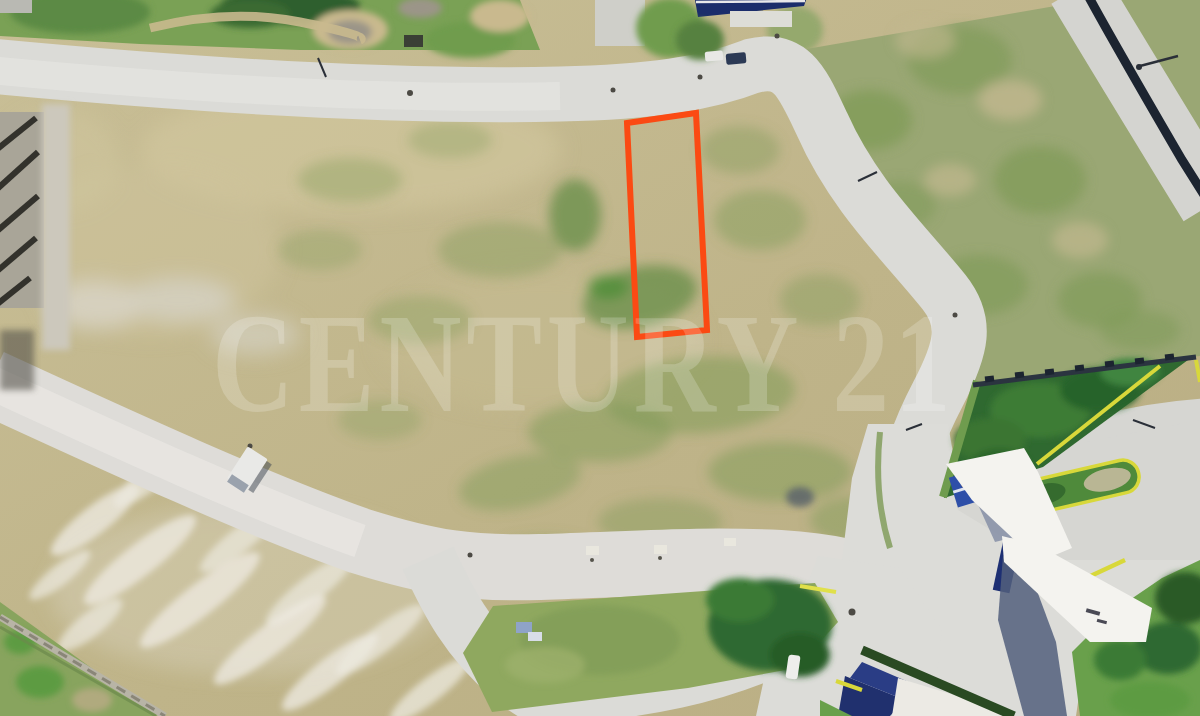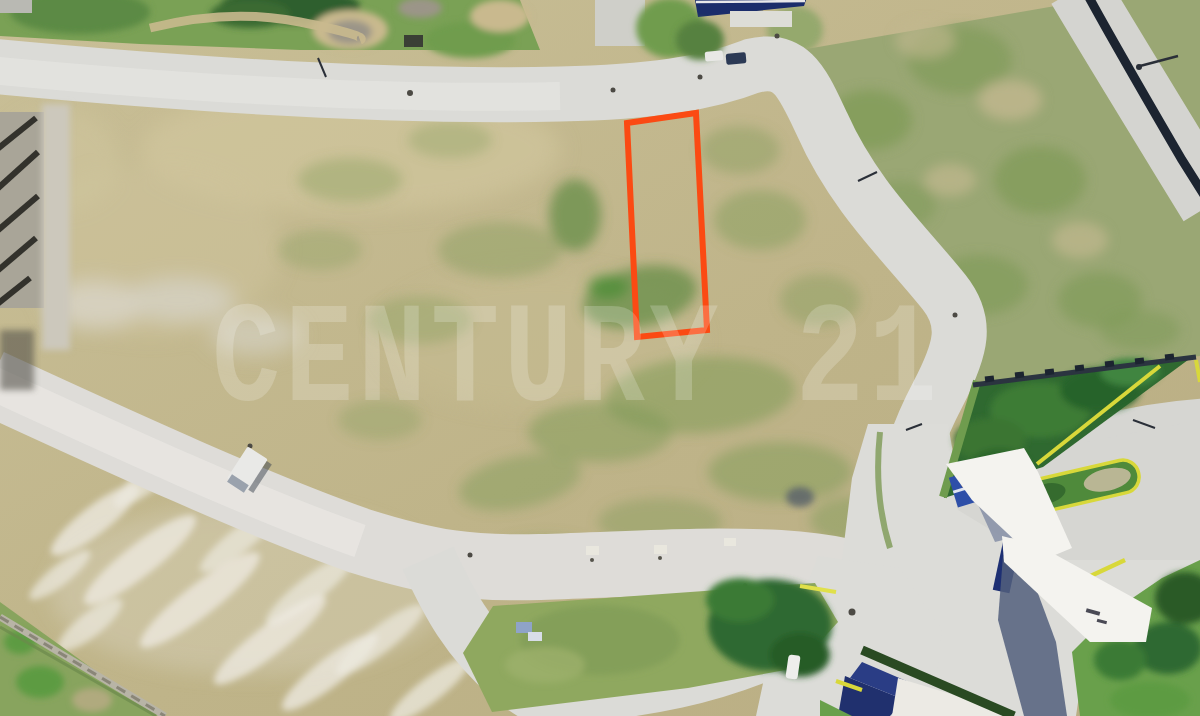--- a/index.html
+++ b/index.html
@@ -1,17 +1,17 @@
 <!DOCTYPE html>
 <html><head>
 <meta charset="utf-8">
 <style>
   html,body{margin:0;padding:0;background:#222;}
   #stage{position:relative;width:1200px;height:716px;overflow:hidden;background:#c2b88f;
-         font-family:Liberation Mono, monospace;}
+         font-family:Liberation Serif, serif;}
   #stage svg{position:absolute;left:0;top:0;}
   #watermark{
     position:absolute;left:212px;top:292px;
     font-size:142px;font-weight:bold;line-height:1;
     color:rgba(255,255,255,0.20);
     letter-spacing:6px;white-space:nowrap;
     transform:scaleX(0.80);transform-origin:left top;
     user-select:none;pointer-events:none;
   }
 </style>

